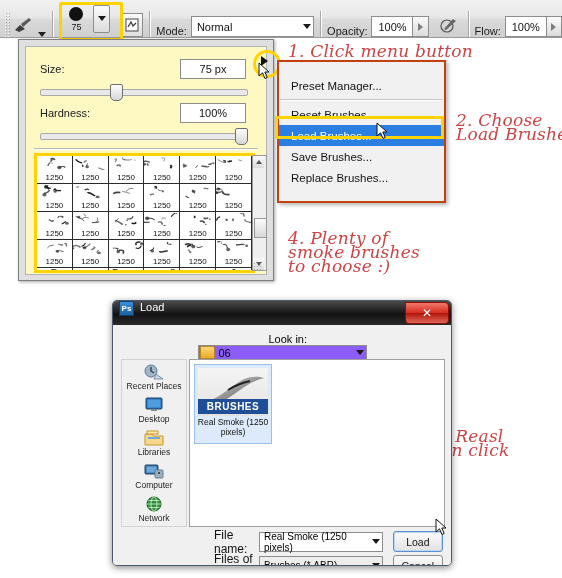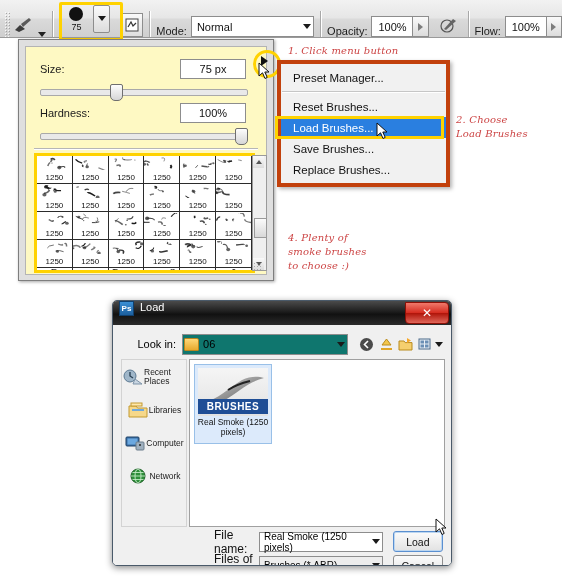--- a/index.html
+++ b/index.html
@@ -102,41 +102,41 @@
   .sc-btn{width:11px;height:12px;display:flex;align-items:center;justify-content:center;background:linear-gradient(180deg,#fafafa,#dcdcdc);}
   .caret-up{width:0;height:0;border-left:3px solid transparent;border-right:3px solid transparent;border-bottom:4px solid #555;}
   .caret-dn-s{width:0;height:0;border-left:3px solid transparent;border-right:3px solid transparent;border-top:4px solid #555;}
   #sc-thumb{position:absolute;left:1px;top:62px;width:11px;height:18px;background:linear-gradient(180deg,#fbfbfb,#d8d8d8);border:1px solid #9a9a9a;}
   #resize-grip{position:absolute;right:3px;bottom:2px;width:10px;height:10px;
     background-image:radial-gradient(#9c9c9c 45%,transparent 46%);background-size:3px 3px;opacity:.8;}
 
   
   #brush-menu{
     left:277px;top:60px;width:165px;
-    background:#f1f1f1;border:4px solid #c2410c;
+    background:#f1f1f1;border:2px solid #c2410c;
     box-shadow:2px 2px 4px rgba(0,0,0,.3);
-    padding:3px 0;
+    padding:13px 0;
   }
   .menu-item{height:21px;display:flex;align-items:center;padding-left:12px;font-size:11.5px;color:#111;}
   .menu-item.sel{background:#2a7fe0;color:#fff;}
   .menu-sep{height:1px;background:#c6c6c6;border-bottom:1px solid #fff;margin:3px 1px;}
   #menu-yellow{position:absolute;left:275px;top:116px;width:169px;height:23px;border:3px solid #ffd200;box-sizing:border-box;pointer-events:none;}
 
   
   #menu-btn-circle{
     left:253px;top:50px;width:22px;height:22px;border:3px solid #ffd200;border-radius:50%;
   }
   #menu-btn-tri{left:261px;top:56px;width:0;height:0;
     border-top:5px solid transparent;border-bottom:5px solid transparent;border-left:7px solid #111;}
 
   
   .anno{
     position:absolute;color:#cc4444;
     font-family:"DejaVu Serif", serif;
-    font-style:italic;font-size:10px;line-height:14px;white-space:pre;
+    font-style:italic;font-size:17px;line-height:14px;white-space:pre;
     letter-spacing:.2px;
   }
 
   
   .cursor{position:absolute;width:13px;height:18px;pointer-events:none;}
 
   
   #load-dialog{
     left:112px;top:300px;width:338px;height:264px;
     background:#f0f0f0;
@@ -151,34 +151,34 @@
   #dlg-icon{width:13px;height:13px;background:linear-gradient(180deg,#3b8fd4,#1c5f9e);border:1px solid #10406e;
     color:#fff;font-size:8px;display:flex;align-items:center;justify-content:center;font-weight:bold;}
   #dlg-title{color:#fff;font-size:11px;margin-left:6px;}
   #dlg-close{
     position:absolute;right:2px;top:1px;width:42px;height:20px;border-radius:0 4px 4px 4px;
     background:linear-gradient(180deg,#f0796b 0%,#d62b1f 50%,#b01409 51%,#e0675a 100%);
     border:1px solid #8d0f06;color:#fff;font-size:12px;
     display:flex;align-items:center;justify-content:center;
   }
   #dlg-body{position:absolute;left:0;top:24px;width:338px;height:240px;background:#f0f0f0;}
-  #lookin-row{position:absolute;left:8px;top:8px;width:322px;height:22px;display:flex;align-items:center;}
+  #lookin-row{position:absolute;left:8px;top:8px;width:322px;height:22px;display:flex;align-items:center;flex-direction:column;}
   #lookin-label{width:56px;text-align:right;font-size:11px;margin-right:6px;}
   #lookin-combo{
-    width:164px;height:19px;background:#0f766e;border:1px solid #8d8d8d;
+    width:164px;height:19px;background:#8b5cf6;border:1px solid #8d8d8d;
     display:flex;align-items:center;padding:0 2px 0 1px;justify-content:space-between;
   }
   #folder-ico{width:13px;height:11px;background:linear-gradient(180deg,#ffd878,#e8a92c);border:1px solid #b9861f;border-radius:1px 2px 1px 1px;margin-right:4px;}
   .nav-ico{width:17px;height:17px;margin-left:3px;display:flex;align-items:center;justify-content:center;}
 
   #places-bar{
     position:absolute;left:8px;top:34px;width:64px;height:166px;
     background:#f0f0f0;border:1px solid #d3d3d3;
   }
-  .place{height:33px;display:flex;align-items:center;justify-content:center;}
+  .place{height:33px;display:flex;flex-direction:column;align-items:center;justify-content:center;}
   .place .pico{width:22px;height:18px;}
   .place .plbl{font-size:8.5px;color:#222;margin-top:1px;line-height:9px;}
 
   #file-view{
     position:absolute;left:76px;top:34px;width:254px;height:166px;
     background:#fff;border:1px solid #a0a0a0;
   }
   #file-item{
     position:absolute;left:4px;top:4px;width:76px;height:78px;
     background:#dceafb;border:1px solid #99c0e8;text-decoration:underline;
@@ -715,20 +715,28 @@
         <div class="place">
           <div class="pico"><svg width="22" height="18" viewBox="0 0 22 18">
               <circle cx="8" cy="8" r="6" fill="#9fb6c9" stroke="#5d7a93"></circle>
               <path d="M8 4v4l3 2" stroke="#2c4356" fill="none" stroke-width="1.4"></path>
               <path d="M13 11 l7 5 H11z" fill="#c9d6e2" stroke="#7d93a8"></path>
             </svg></div>
           <div class="plbl">Recent Places</div>
         </div>
         <div class="place">
           <div class="pico"><svg width="22" height="18" viewBox="0 0 22 18">
+              <rect x="3" y="2" width="16" height="11" rx="1" fill="#2a6fb5" stroke="#19446f"></rect>
+              <rect x="4.5" y="3.5" width="13" height="8" fill="#4e9ede"></rect>
+              <rect x="8" y="13" width="6" height="2" fill="#8a8a8a"></rect>
+            </svg></div>
+          <div class="plbl">Desktop</div>
+        </div>
+        <div class="place">
+          <div class="pico"><svg width="22" height="18" viewBox="0 0 22 18">
               <path d="M2 5 h7 l1.6 2H20v9H2z" fill="#f6d88a" stroke="#c39a31"></path>
               <rect x="4" y="2" width="11" height="3" fill="#ffe8ab" stroke="#c39a31"></rect>
               <rect x="5" y="8" width="12" height="2" fill="#6fa8dc"></rect>
             </svg></div>
           <div class="plbl">Libraries</div>
         </div>
         <div class="place">
           <div class="pico"><svg width="22" height="18" viewBox="0 0 22 18">
               <rect x="2" y="3" width="13" height="9" rx="1" fill="#3b6ea5" stroke="#1e4268"></rect>
               <rect x="3.5" y="4.5" width="10" height="6" fill="#6ba8e0"></rect>

